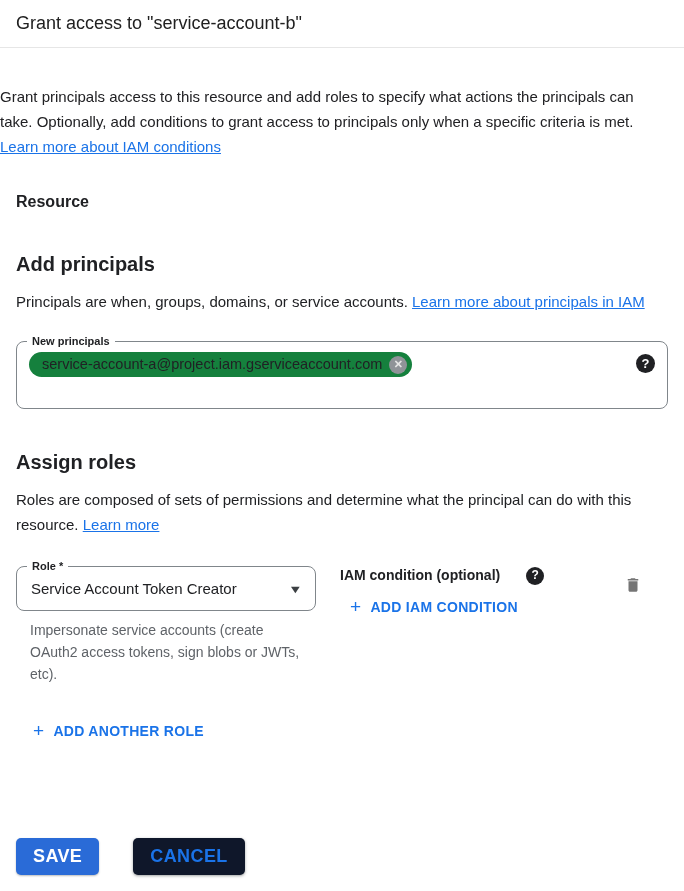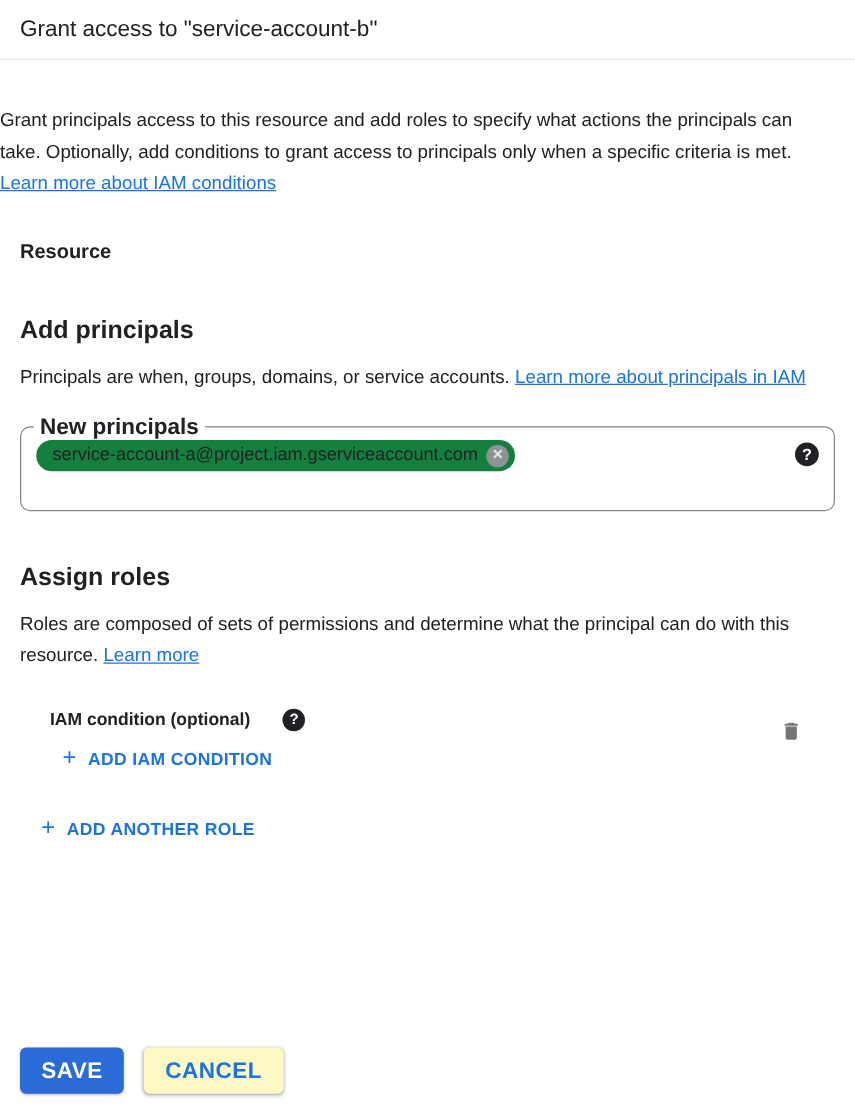--- a/index.html
+++ b/index.html
@@ -62,21 +62,21 @@
     border: 1px solid #80868b;
     border-radius: 8px;
     background: #fff;
   }
   .field-label {
     position: absolute;
     top: -9px;
     left: 10px;
     background: #ffffff;
     padding: 0 5px;
-    font-size: 18px;
+    font-size: 11px;
     font-weight: 700;
     color: #202124;
     line-height: 17px;
     white-space: nowrap;
   }
   .principals-field {
     margin: 27px 16px 0 16px;
     height: 68px;
     padding: 10px 12px;
     display: flex;
@@ -194,23 +194,24 @@
     padding: 0 17px;
     cursor: pointer;
     border: none;
   }
   .btn-primary {
     background: #2a6bd7;
     color: #ffffff;
     box-shadow: 0 1px 2px rgba(60,64,67,.35);
   }
   .btn-secondary {
-    background: #fef9c3;
+    background: #0f172a;
     color: #1a73e8;
     box-shadow: 0 1px 2px rgba(60,64,67,.3), 0 1px 3px 1px rgba(60,64,67,.15);
+    margin-left: 18px;
   }
 </style>
 </head>
 <body>
 
 <div>
 
   <div class="dialog-title">Grant access to "service-account-b"</div>
   <div class="divider"></div>
 
@@ -234,20 +235,28 @@
     <span class="help-badge">?</span>
   </div>
 
   <h2 class="section-heading assign">Assign roles</h2>
 
   <p class="section-desc"><span>Roles are composed of sets of permissions and determine what the principal can do with this resource.</span>
     <a class="inline-link">Learn more</a></p>
 
   <div class="role-row">
 
+    <div class="role-col">
+      <div class="outlined-field role-field">
+        <span class="field-label">Role *</span>
+        <span class="role-value">Service Account Token Creator</span>
+        <span class="caret">▼</span>
+      </div>
+      <div class="role-helper">Impersonate service accounts (create OAuth2 access tokens, sign blobs or JWTs, etc).</div>
+    </div>
 
     <div class="condition-col">
       <div class="condition-label-row">
         <span>IAM condition (optional)</span>
         <span class="help-badge">?</span>
       </div>
       <button class="text-button add-condition-btn">
         <span class="plus-glyph">+</span>
         <span>ADD IAM CONDITION</span>
       </button>

